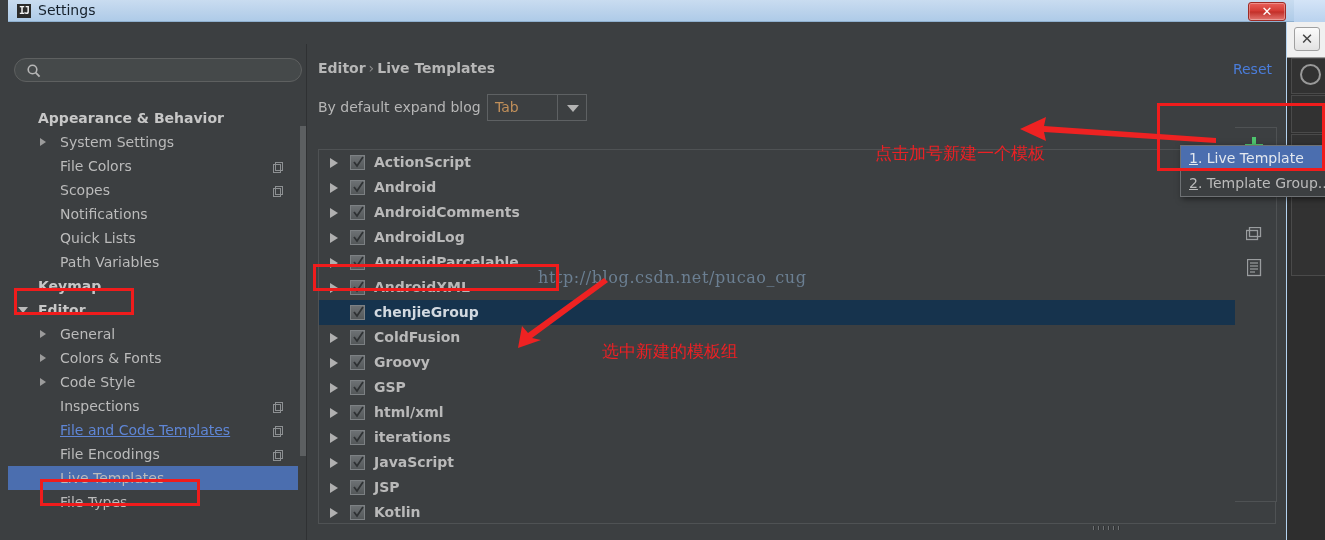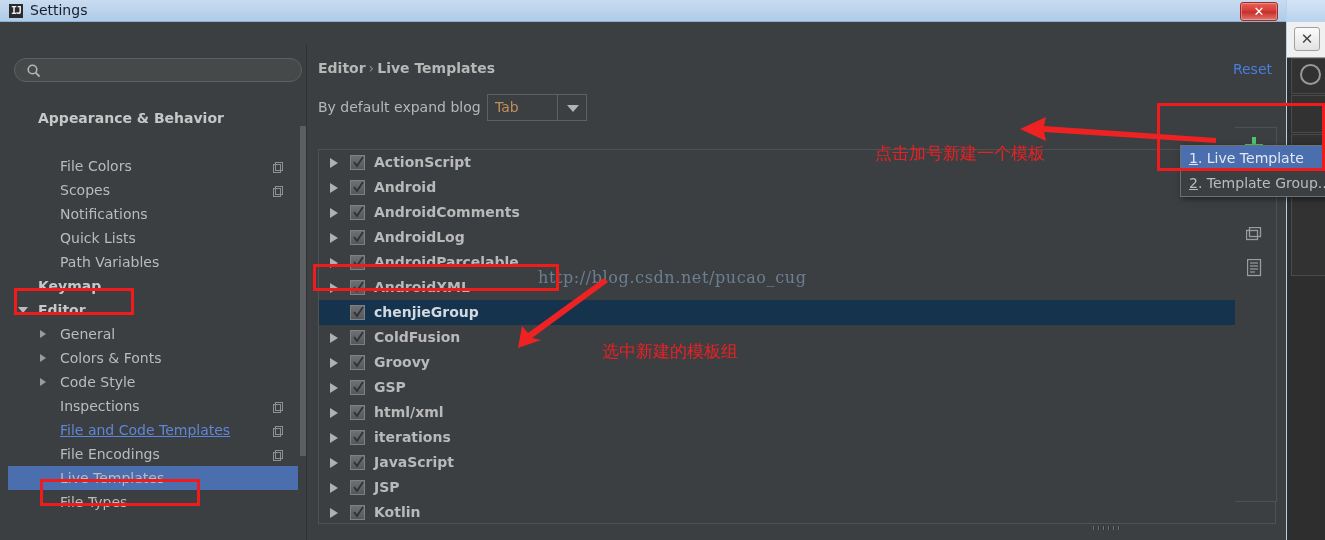--- a/index.html
+++ b/index.html
@@ -69,21 +69,21 @@
 
   
   .win {
     position: absolute;
     left: 0; top: 0;
     width: 1286px; height: 540px;
     background: #3c3f41;
   }
   .win-title {
     position: absolute;
-    left: 0; top: 0;
+    left: 8px; top: 0;
     width: 1286px; height: 22px;
     background: linear-gradient(to bottom, #c9dcf0 0%, #bdd4ec 45%, #aecbe8 100%);
     border-bottom: 1px solid #8fb0cf;
   }
   .win-title-ico {
     position: absolute;
     left: 9px; top: 4px;
     width: 14px; height: 14px;
     background: #2b2b2b;
     color: #f2f2f2;
@@ -444,20 +444,24 @@
               <line x1="9.7" y1="9.7" x2="13.6" y2="13.6" stroke="#b6b6b6" stroke-width="1.8"></line>
             </svg>
           </div>
           <div class="search-input-area"></div>
         </div>
 
         <div class="tree" id="sidebar-tree">
             <div class="tree-row bold" style="top: 0px;">
               <div class="lbl" style="left: 30px;">Appearance &amp; Behavior</div>
             </div>
+            <div class="tree-row" style="top: 24px;">
+              <div class="arrow" style="left: 32px;"></div>
+              <div class="lbl" style="left: 52px;">System Settings</div>
+            </div>
             <div class="tree-row" style="top: 48px;">
               <div class="lbl" style="left: 52px;">File Colors</div>
               <span class="copyico"><svg width="11" height="11" viewBox="0 0 11 11">
                   <rect x="0.5" y="2.5" width="7" height="8" fill="none" stroke="#8d9092" stroke-width="1"></rect>
                   <rect x="2.5" y="0.5" width="7" height="8" fill="none" stroke="#8d9092" stroke-width="1"></rect>
                 </svg></span>
             </div>
             <div class="tree-row" style="top: 72px;">
               <div class="lbl" style="left: 52px;">Scopes</div>
               <span class="copyico"><svg width="11" height="11" viewBox="0 0 11 11">

